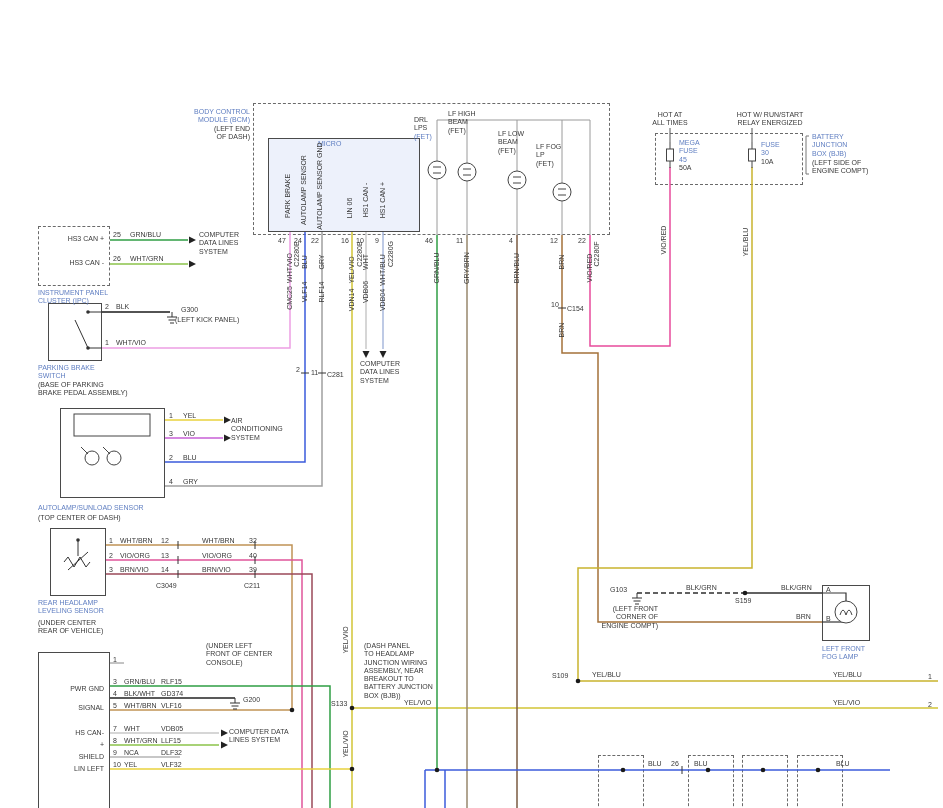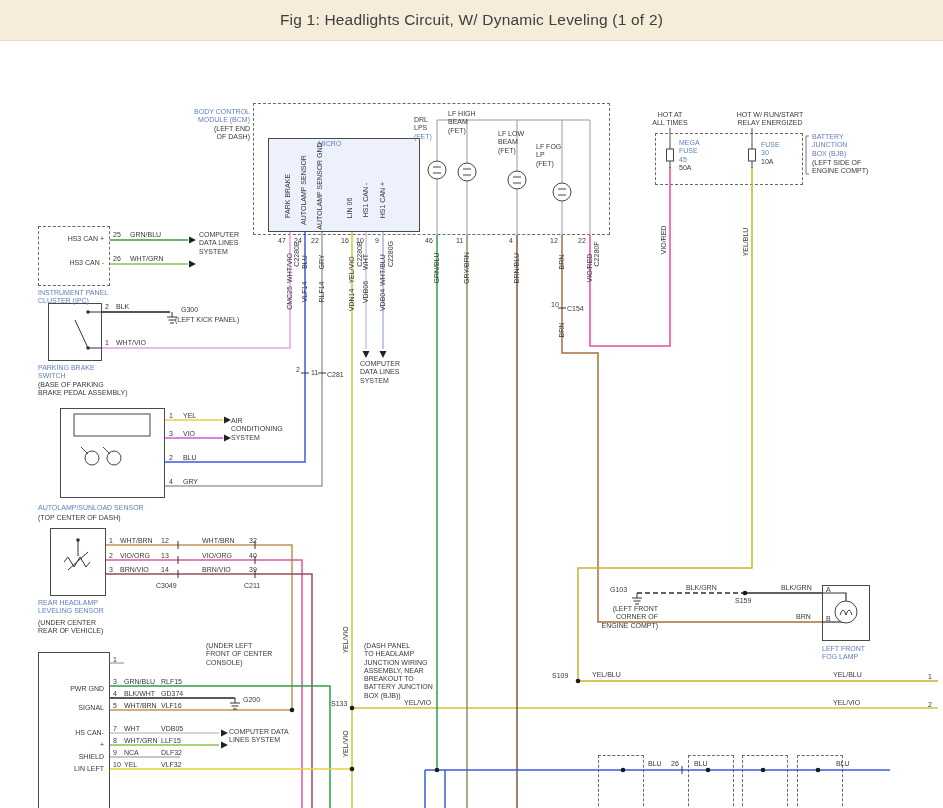--- a/index.html
+++ b/index.html
@@ -15,23 +15,20 @@
   .lb{position:absolute;font-size:7px;line-height:1.18;color:#383838;white-space:pre-line;}
   .lb.b{color:#5f7ec1;}
   .lb.r{transform:translate(-50%,-50%) rotate(-90deg);white-space:nowrap;}
   .lb.ra{transform:translateX(-100%);text-align:right;}
   .lb.ctr{transform:translateX(-50%);text-align:center;}
 </style>
 </head>
 <body>
 
 <div id="screen">
-  <div class="hdr">
-    <span>Fig 1: Headlights Circuit, W/ Dynamic Leveling (1 of 2)</span>
-  </div>
   <div id="boxes">
       <div class="box dash" style="left: 253px; top: 103px; width: 357px; height: 132px;"></div>
       <div class="box" style="left: 268px; top: 138px; width: 152px; height: 94px; background: rgb(237, 241, 251);"></div>
       <div class="box dash" style="left: 655px; top: 133px; width: 148px; height: 52px;"></div>
       <div class="box dash" style="left: 38px; top: 226px; width: 72px; height: 60px;"></div>
       <div class="box" style="left: 48px; top: 303px; width: 54px; height: 58px;"></div>
       <div class="box" style="left: 60px; top: 408px; width: 105px; height: 90px;"></div>
       <div class="box" style="left: 50px; top: 528px; width: 56px; height: 68px;"></div>
       <div class="box" style="left: 38px; top: 652px; width: 72px; height: 160px;"></div>
       <div class="box" style="left: 822px; top: 585px; width: 48px; height: 56px;"></div>

